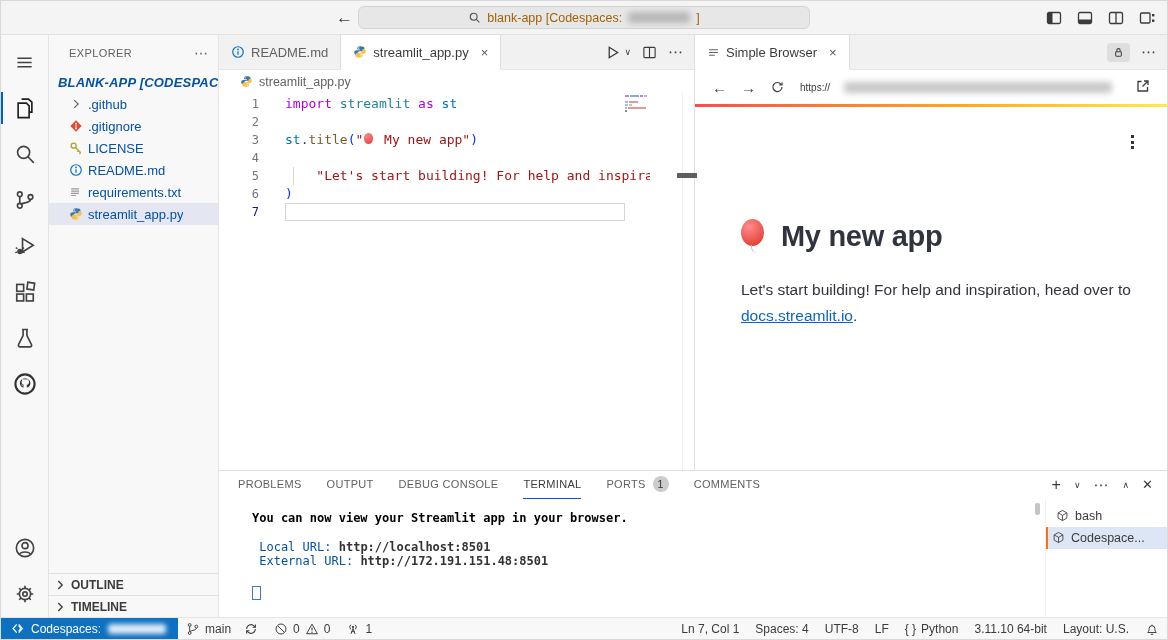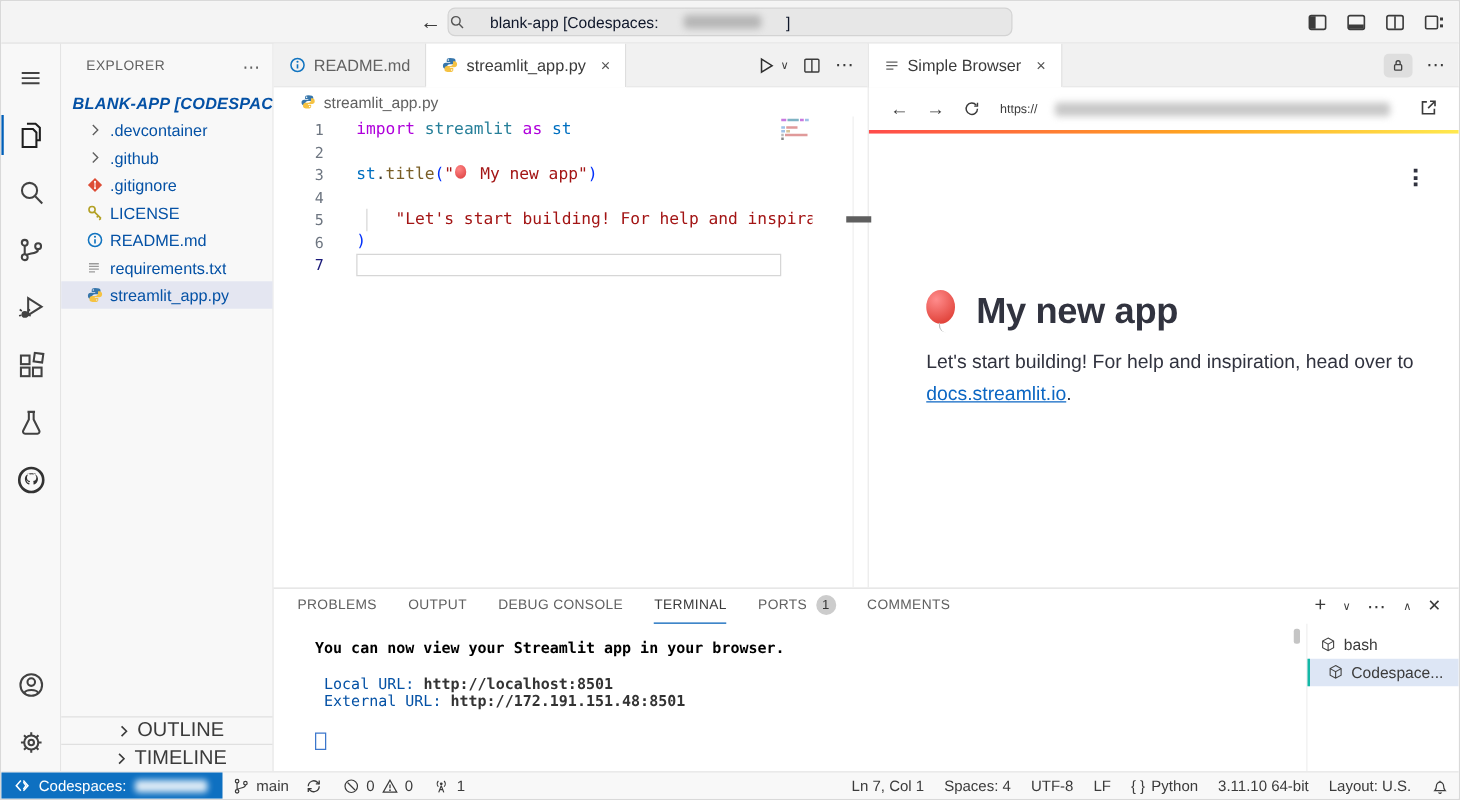--- a/index.html
+++ b/index.html
@@ -12,21 +12,21 @@
 
   
   .titlebar { position:absolute; top:0; left:0; right:0; height:34px; background:#f4f4f4;
               border-bottom:1px solid #e0e0e0; }
   .nav-arrows { position:absolute; left:335px; top:0; height:34px; display:flex; align-items:center; gap:17px;
                 font-size:17px; }
   .nav-back { color:#3b3b3b; cursor:pointer; }
   .nav-fwd { color:#b9b9b9; }
   .cmd-center { position:absolute; left:50%; top:5px; transform:translateX(-50%);
                 width:452px; height:23px; background:#e7e7e7; border:1px solid #d3d3d3; border-radius:6px;
-                display:flex; align-items:center; gap:20px; font-size:12.5px; color:#0f172a; }
+                display:flex; align-items:center; justify-content:center; gap:6px; font-size:12.5px; color:#a16207; }
   .cmd-redact { width:62px; height:11px; background:#8f8f8f; }
   .layout-controls { position:absolute; right:12px; top:0; height:34px; display:flex; align-items:center; gap:15px; }
 
   
   .workbench { position:absolute; top:34px; bottom:22px; left:0; right:0; display:flex; }
 
   
   .activitybar { width:48px; background:#f8f8f8; border-right:1px solid #e4e4e4; display:flex; flex-direction:column; align-items:stretch; padding-top:4px; }
   .act-item { height:46px; display:flex; align-items:center; justify-content:center; position:relative; cursor:pointer; }
   .act-item.active::before { content:""; position:absolute; left:0; top:7px; bottom:7px; width:2px; background:#005fb8; }
@@ -37,21 +37,21 @@
   .sb-header { height:36px; display:flex; align-items:center; padding:0 10px 0 20px; }
   .sb-title { font-size:11px; letter-spacing:.4px; color:#616161; flex:1; }
   .sb-dots { color:#616161; font-size:14px; cursor:pointer; }
   .tree-row { height:22px; display:flex; align-items:center; gap:5px; padding-left:4px; cursor:pointer; white-space:nowrap; overflow:hidden; }
   .tree-root { font-weight:bold; font-size:13px; letter-spacing:.2px; color:#3b3b3b;font-style:italic; }
   .tree-item { padding-left:20px; color:#3b3b3b; }
   .tree-item .lbl { overflow:hidden; text-overflow:ellipsis; }
   .tree-item.selected { background:#e4e6f1; }
   .sb-bottom { position:absolute; bottom:0; left:0; right:0; }
   .sb-section { height:22px; border-top:1px solid #e0e0e0; display:flex; align-items:center; gap:4px; padding-left:4px;
-                font-weight:normal; font-size:16px; color:#3b3b3b; cursor:pointer;justify-content:center; }
+                font-weight:bold; font-size:12px; color:#3b3b3b; cursor:pointer; }
 
   
   .main-col { flex:1; display:flex; flex-direction:column; min-width:0; }
   .editor-row { height:436px; display:flex; min-width:0; }
 
   
   .editor-group { width:476px; display:flex; flex-direction:column; border-right:1px solid #e0e0e0; position:relative; background:#fff; }
   .tabbar { height:35px; background:#f1f1f1; display:flex; align-items:stretch; border-bottom:1px solid #e6e6e6; }
   .tab { display:flex; align-items:center; gap:6px; padding:0 12px; font-size:13px; color:#616161;
          border-right:1px solid #dedede; cursor:pointer; white-space:nowrap; }
@@ -82,21 +82,21 @@
   .browser-group { flex:1; display:flex; flex-direction:column; min-width:0; background:#fff; }
   .btoolbar { height:34px; background:#fff; display:flex; align-items:center; gap:14px; padding-left:17px; position:relative; }
   .btoolbar .nav { font-size:15px; color:#3b3b3b; cursor:pointer; }
   .scheme { font-size:10px; color:#3b3b3b; margin-left:2px; }
   .url-redact { width:268px; height:11px; background:#9a9a9a; }
   .open-ext { position:absolute; right:16px; top:8px; cursor:pointer; }
   .grad-bar { height:3px; background:linear-gradient(90deg,#ff4b4b 0%,#ffa421 55%,#ffe94e 100%); }
   .bcontent { flex:1; position:relative; background:#fff; }
   .kebab { position:absolute; right:33px; top:28px; display:flex; flex-direction:column; gap:2.5px; cursor:pointer; }
   .kebab i { width:3px; height:3px; background:#31333f; display:block; }
-  .st-heading { position:absolute; left:46px; top:125px; display:flex; align-items:center; gap:15px; }
+  .st-heading { position:absolute; left:46px; top:112px; display:flex; align-items:center; gap:15px; }
   .balloon-icon { width:25px; height:34px; position:relative; }
   .balloon-icon::before { content:""; position:absolute; left:0; top:0; width:23px; height:27px; border-radius:50%;
                           background:radial-gradient(circle at 35% 28%, #ff8c8c, #d93025); }
   .balloon-icon::after { content:""; position:absolute; left:10px; top:26px; width:6px; height:8px;
                          border-left:1.5px solid #bdbdbd; border-radius:0 0 0 6px; }
   .st-title { font-size:29px; font-weight:bold; color:#31333f; letter-spacing:-.3px; }
   .st-para { position:absolute; left:46px; top:170px; width:424px; font-size:15.5px; line-height:26px; color:#31333f; }
   .st-link { color:#0b66c3; text-decoration:underline; cursor:pointer; }
 
   
@@ -111,21 +111,21 @@
   .term-out { position:absolute; left:0; top:28px; bottom:0; right:128px; padding:12px 0 0 33px;
               font-family:"DejaVu Sans Mono", monospace; font-size:12px; line-height:14.5px; overflow:hidden; }
   .term-line { white-space:pre; min-height:14.5px; }
   .msg { color:#000000; font-weight:bold; }
   .lbl { color:#0451a5; }
   .url { color:#333333; font-weight:bold; }
   .term-cursor { display:inline-block; width:9px; height:14px; border:1px solid #3c77cc; margin-top:3px; }
   .term-scroll { position:absolute; right:127px; top:32px; width:5px; height:12px; background:#c5c5c5; border-radius:2px; }
   .term-list { position:absolute; right:0; top:28px; bottom:0; width:122px; padding-top:6px; border-left:1px solid #f0f0f0; }
   .sess { height:22px; display:flex; align-items:center; gap:6px; padding-left:10px; font-size:12.5px; color:#3b3b3b; cursor:pointer; white-space:nowrap; overflow:hidden; }
-  .sess.selected { background:#dde6f5; border-left:2px solid #14b8a6; padding-left:14px; }
+  .sess.selected { background:#dde6f5; border-left:2px solid #f97316; padding-left:4px; }
 
   
   .statusbar { position:absolute; bottom:0; left:0; right:0; height:22px; background:#f8f8f8; border-top:1px solid #e5e5e5;
                display:flex; align-items:center; font-size:12px; color:#3b3b3b; }
   .remote { height:100%; background:#0e70c1; color:#fff; display:flex; align-items:center; gap:7px; padding:0 12px 0 10px; cursor:pointer; }
   .remote .redact { width:58px; height:10px; background:#ffffff; opacity:.85; filter:blur(2.5px); }
   .sb-cell { display:flex; align-items:center; gap:5px; padding:0 8px; height:100%; cursor:pointer; white-space:nowrap; }
   .sb-right { margin-left:auto; display:flex; align-items:center; height:100%; }
   .sb-cell .gap { width:3px; }
 </style>
@@ -243,26 +243,20 @@
     <div class="sidebar">
       <div class="sb-header">
         <span class="sb-title">EXPLORER</span>
         <span class="sb-dots">⋯</span>
       </div>
       <div class="tree-row tree-root">
         <svg width="14" height="14" viewBox="0 0 16 16">
             <path d="M3.5 6L8 10.5 12.5 6" fill="none" stroke="#3b3b3b" stroke-width="1.4"></path>
           </svg>
         <span class="lbl">BLANK-APP [CODESPAC...</span>
-      </div>
-      <div class="tree-row tree-item">
-        <svg width="14" height="14" viewBox="0 0 16 16">
-            <path d="M6 3.5L10.5 8 6 12.5" fill="none" stroke="#616161" stroke-width="1.3"></path>
-          </svg>
-        <span class="lbl">.devcontainer</span>
       </div>
       <div class="tree-row tree-item">
         <svg width="14" height="14" viewBox="0 0 16 16">
             <path d="M6 3.5L10.5 8 6 12.5" fill="none" stroke="#616161" stroke-width="1.3"></path>
           </svg>
         <span class="lbl">.github</span>
       </div>
       <div class="tree-row tree-item">
         <svg width="14" height="14" viewBox="0 0 16 16">
             <path d="M8 1.5L14.5 8 8 14.5 1.5 8z" fill="#dd4c35"></path>

